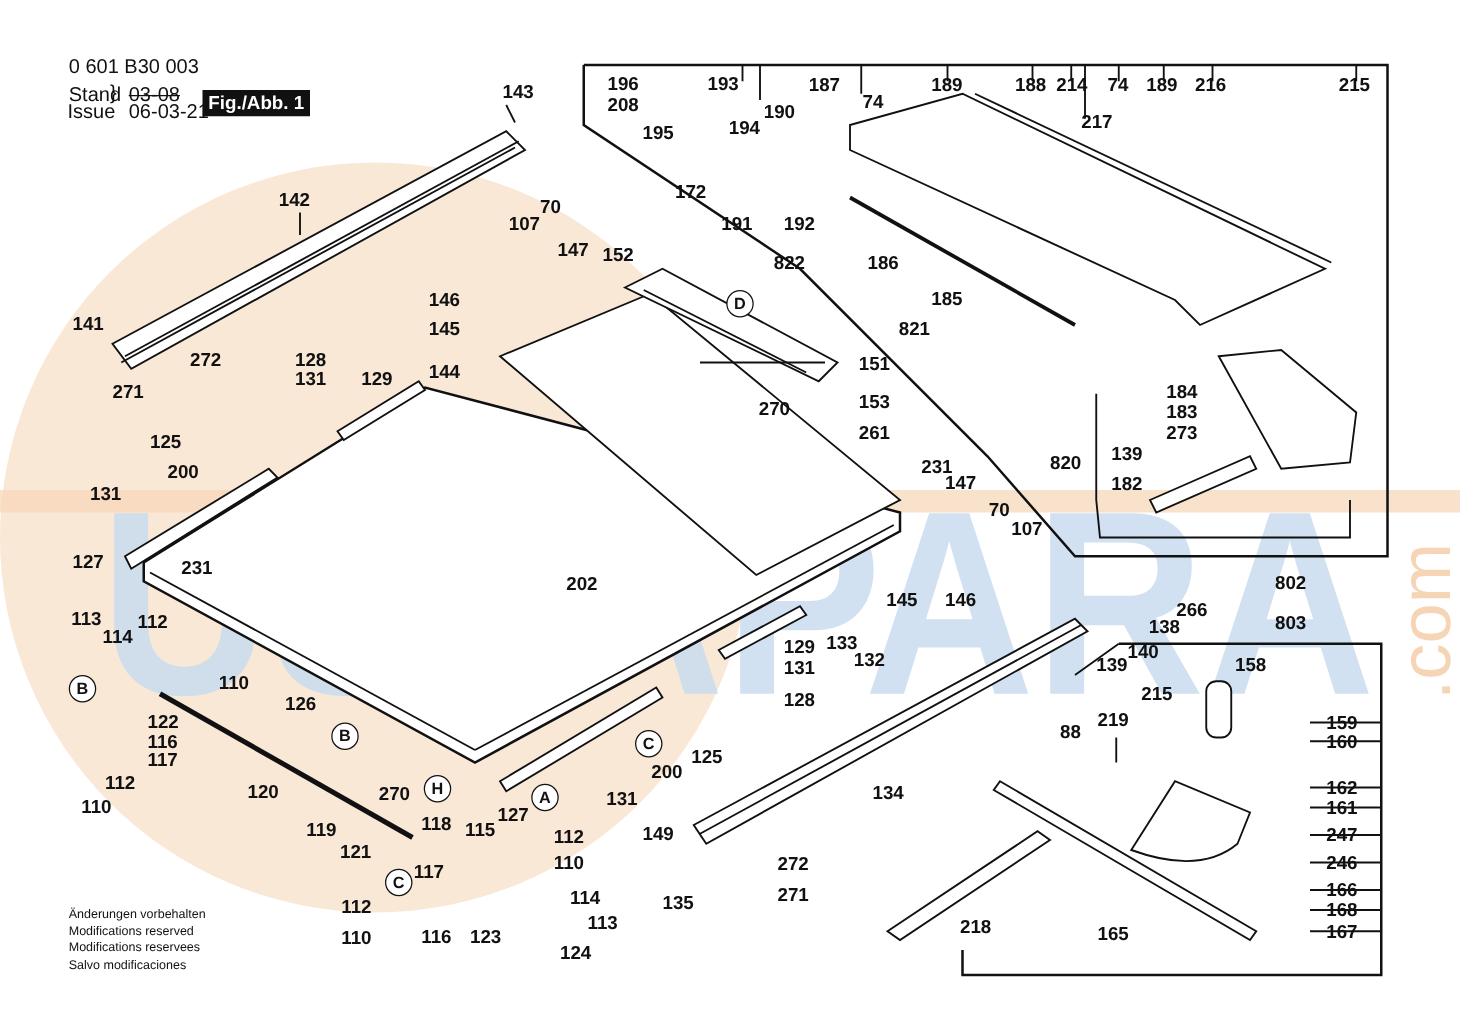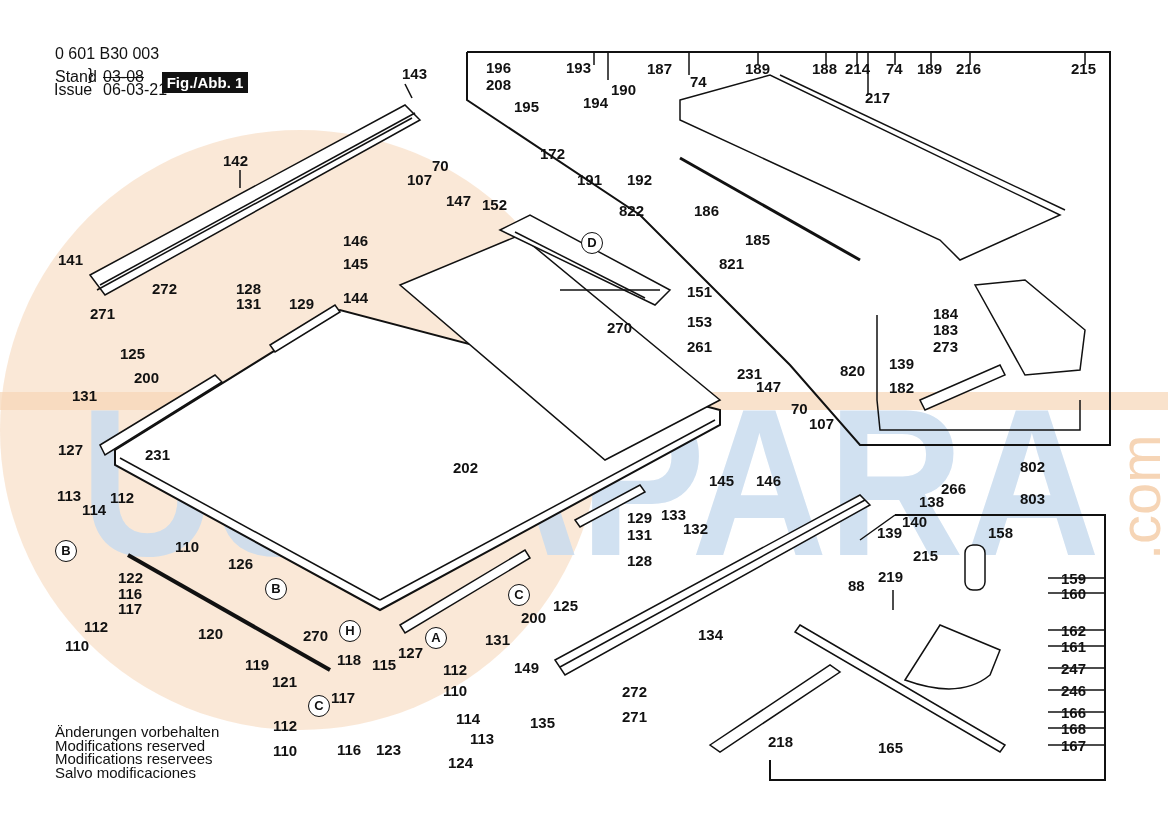--- a/index.html
+++ b/index.html
@@ -2,21 +2,21 @@
 <html><head>
 <meta charset="utf-8">
 <style>
   html,body{margin:0;padding:0;background:#fff;}
   body{width:1168px;height:826px;position:relative;overflow:hidden;font-family:"Liberation Sans",sans-serif;color:#111;}
   .wm{position:absolute;left:0;top:0;width:1168px;height:826px;pointer-events:none;}
   .hdr{position:absolute;font-size:16px;line-height:14px;}
   .fig{position:absolute;left:162px;top:72px;width:86px;height:21px;background:#111;color:#fff;font-weight:bold;font-size:15px;line-height:21px;text-align:center;}
   .lbl{position:absolute;font-size:15px;font-weight:bold;line-height:16px;white-space:nowrap;}
   .circ{position:absolute;width:20px;height:20px;border:1.5px solid #111;border-radius:50%;font-size:13px;font-weight:bold;text-align:center;line-height:20px;background:#fff;}
-  .foot{position:absolute;left:55px;top:725px;font-size:15px;line-height:13.5px;}
+  .foot{position:absolute;left:55px;top:725px;font-size:10px;line-height:13.5px;}
   svg.dg{position:absolute;left:0;top:0;}
 </style>
 </head>
 <body>
 
 <svg class="wm" viewBox="0 0 1168 826">
   <circle cx="300" cy="430" r="300" fill="#f6d5b6" opacity="0.55"></circle>
   <rect x="0" y="392" width="1168" height="18" fill="#f6d5b6" opacity="0.7"></rect>
   <text x="80" y="555" font-family="Liberation Sans, sans-serif" font-weight="bold" font-size="210" fill="#c9dcef" opacity="0.85" textLength="1020" lengthAdjust="spacingAndGlyphs">USTAPARA</text>
   <text x="1160" y="560" transform="rotate(-90 1160 560)" font-family="Liberation Sans, sans-serif" font-size="58" fill="#f6d5b6">.com</text>

